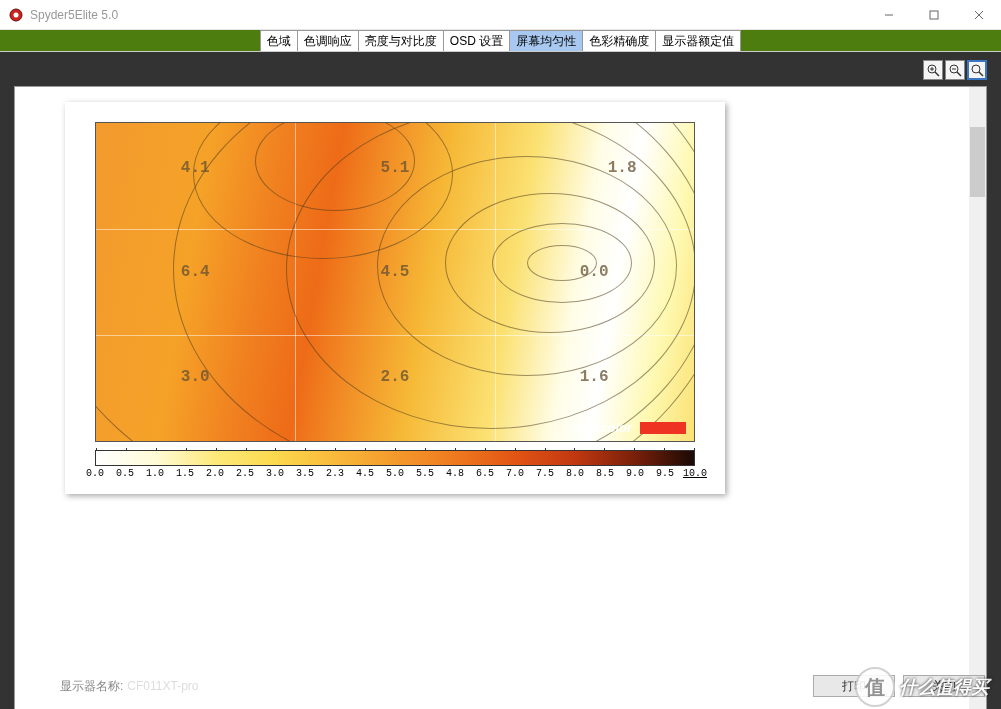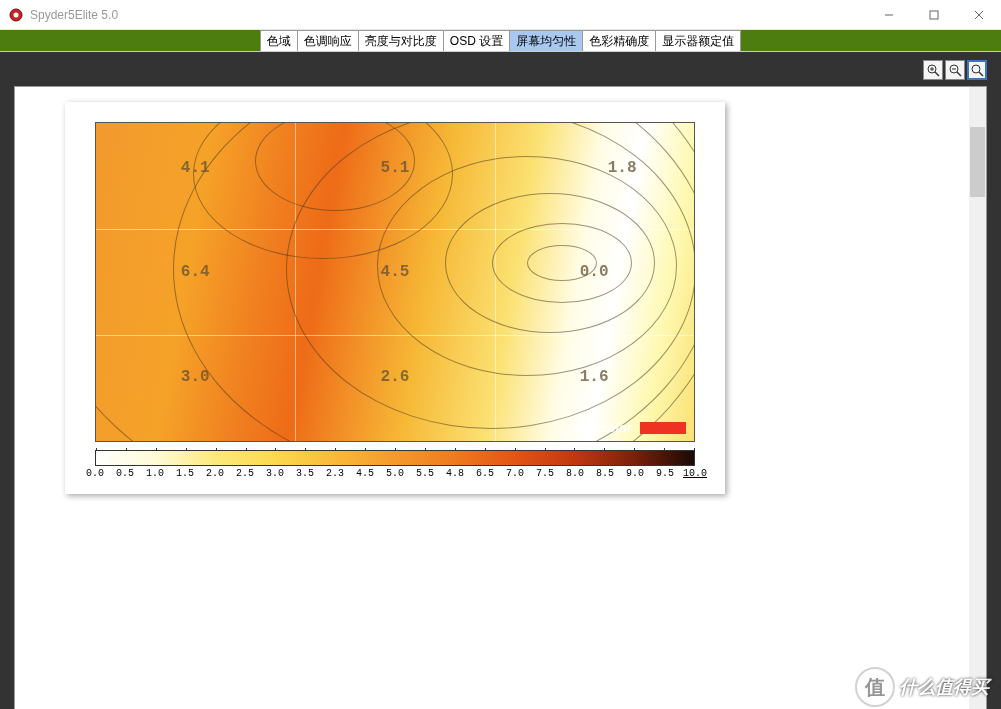--- a/index.html
+++ b/index.html
@@ -209,18 +209,25 @@
     <div class="scroll-v">
         <div class="thumb"></div>
       </div>
     <div class="scroll-h">
       <div class="arr l">◄</div>
       <div class="thumb"></div>
       <div class="arr r">►</div>
     </div>
   </div>
 
+  <div class="footer">
+    <span class="label">显示器名称:</span>
+    <span class="value">CF011XT-pro</span>
+    <span class="spacer"></span>
+    <div class="btn">打印</div>
+    <div class="btn">关闭</div>
+  </div>
 
   <div class="watermark">
     <div class="circ">值</div>
     <div class="txt">什么值得买</div>
   </div>
 </div>
 
 </body></html>

